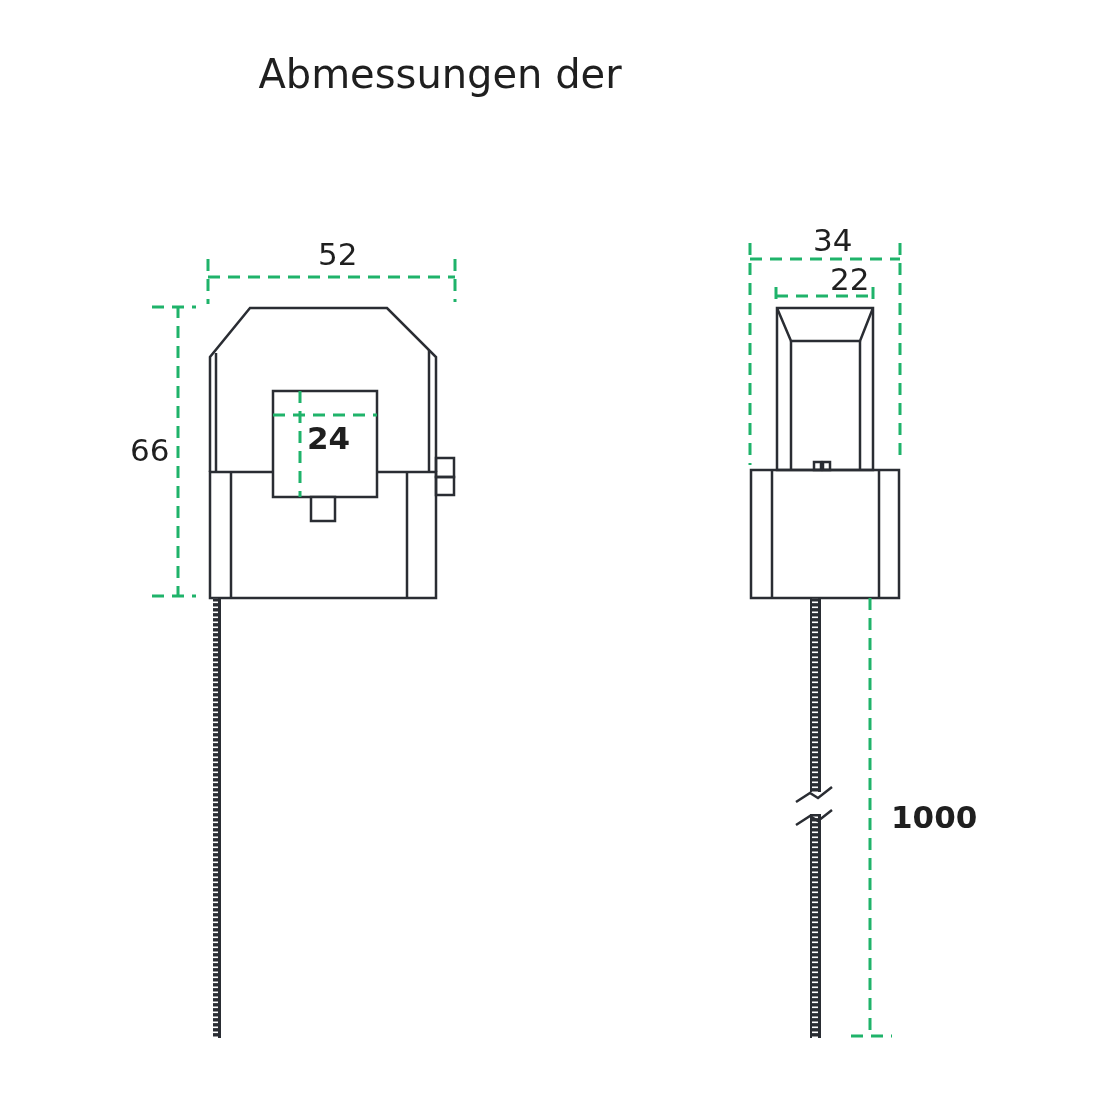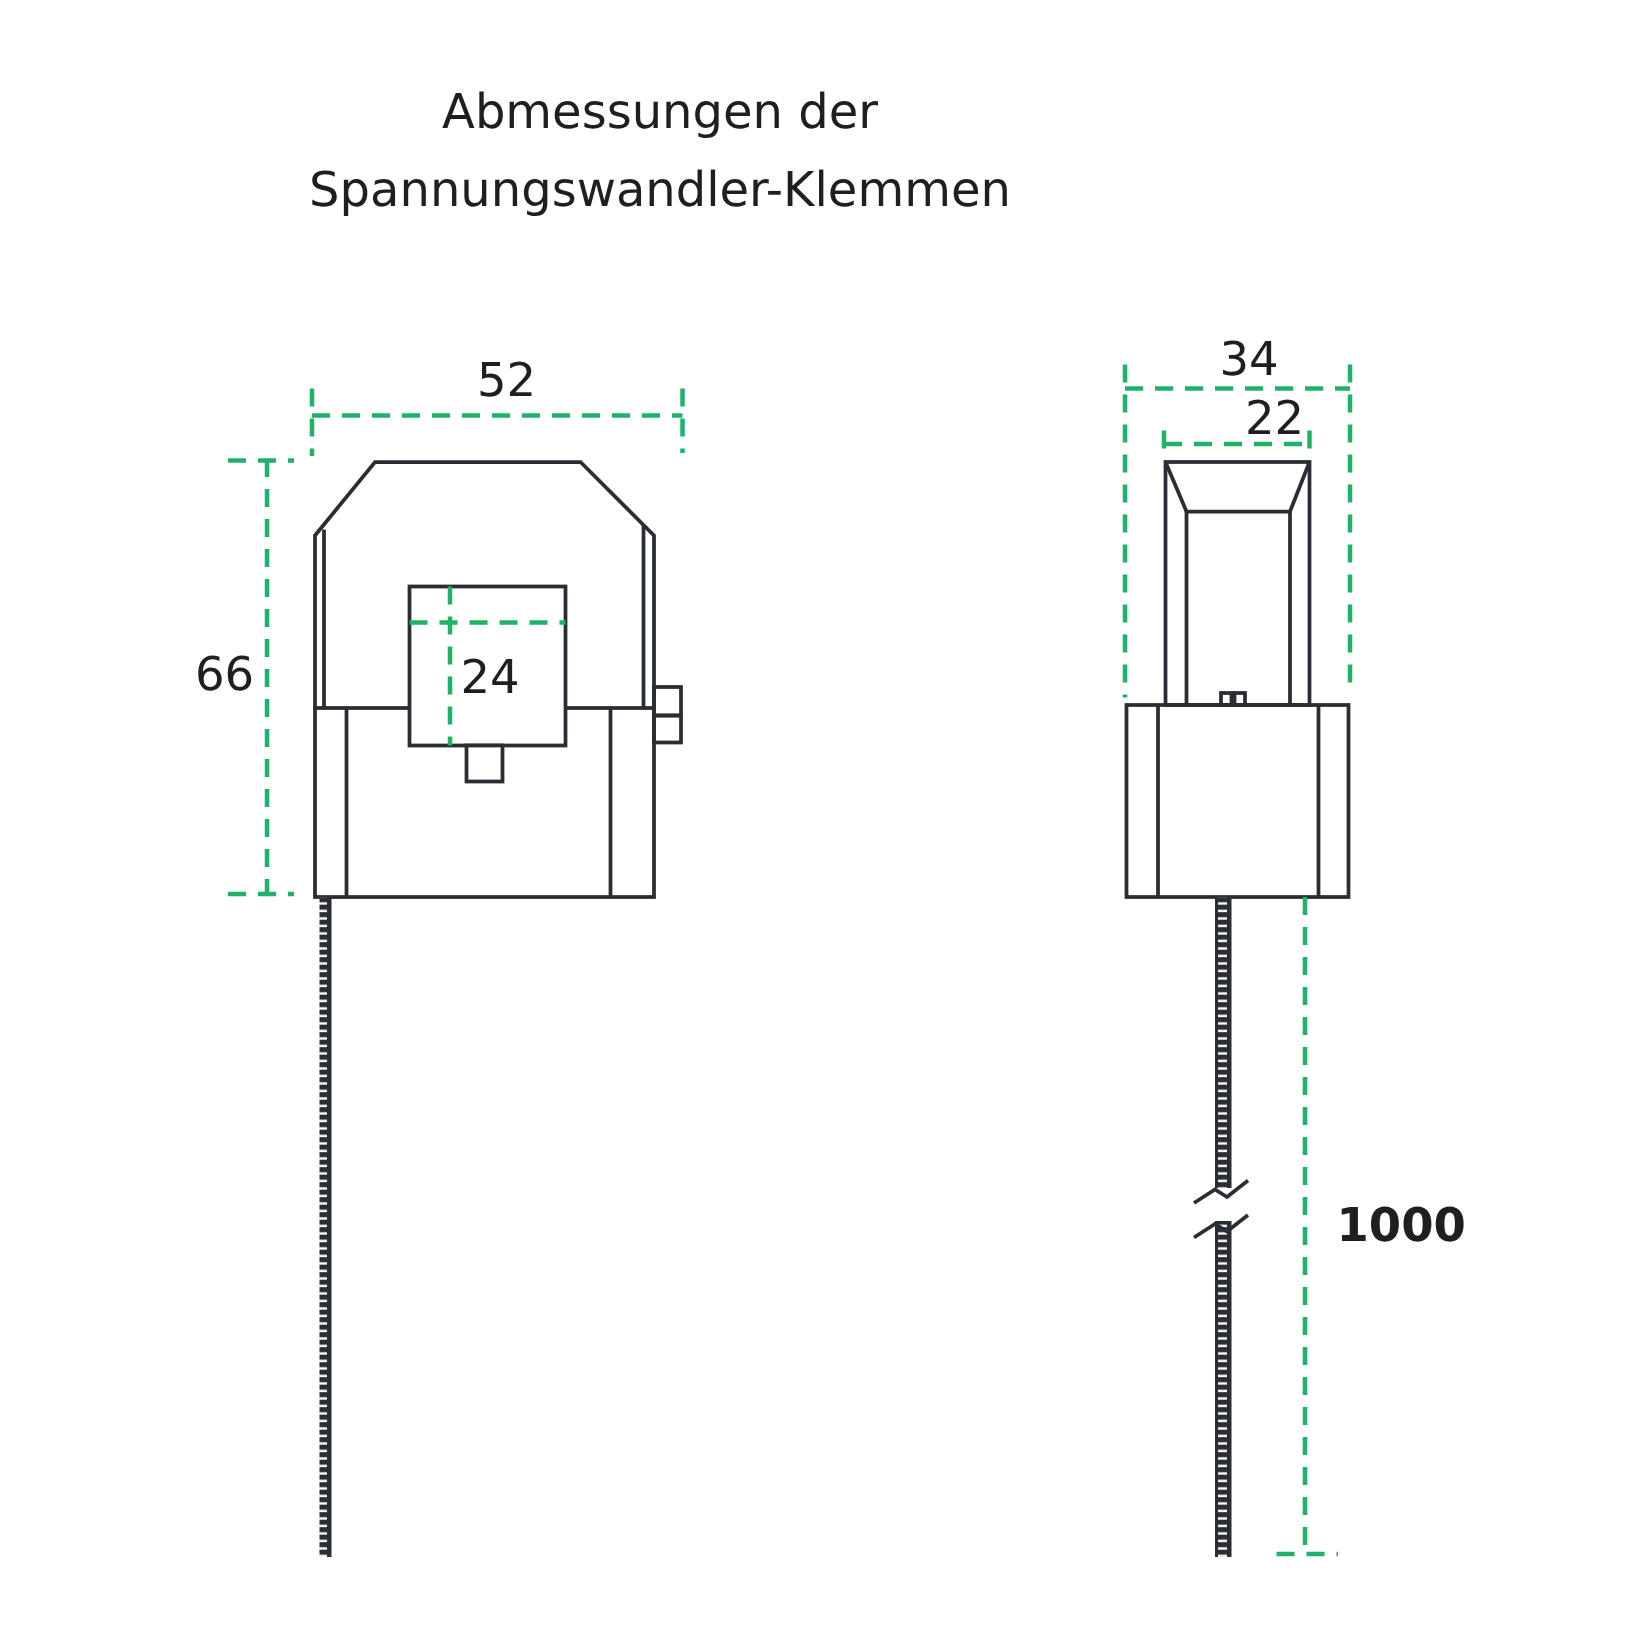--- a/index.html
+++ b/index.html
@@ -1,27 +1,26 @@
 <!DOCTYPE html>
 <html><head>
 <meta charset="utf-8">
 <style>
   html, body { margin: 0; padding: 0; background: #ffffff; }
   body { width: 1100px; height: 1100px; position: relative; overflow: hidden; font-family: "DejaVu Sans", sans-serif; }
-  .title { position: absolute; left: 0; top: 48px; width: 880px; text-align: center; color: #1f1f1f; font-size: 32px; line-height: 52px; font-family: "DejaVu Sans", sans-serif; }
+  .title { position: absolute; left: 0; top: 48px; width: 880px; text-align: center; color: #1f1f1f; font-size: 40px; line-height: 52px; font-family: "DejaVu Sans", sans-serif; }
   .title div { white-space: nowrap; }
   svg { position: absolute; left: 0; top: 0; }
   .lbl { position: absolute; color: #1f1f1f; font-size: 31px; font-family: "DejaVu Sans", sans-serif; line-height: 1; }
 </style>
 </head>
 <body>
 
 <div class="title">
   <div>Abmessungen der</div>
-  <div>Spannungswandler-Klemmen</div>
 </div>
 
 <svg width="1100" height="1100" viewBox="0 0 1100 1100">
   <defs>
     <pattern id="cable" width="10" height="5" patternUnits="userSpaceOnUse">
       <rect width="10" height="5" fill="#2a2d33"></rect>
       <rect x="2" y="1.5" width="6" height="1.6" fill="#ffffff"></rect>
     </pattern>
   </defs>
 
@@ -80,16 +79,16 @@
     <line x1="776" y1="296" x2="873" y2="296"></line>
     <line x1="776" y1="287" x2="776" y2="305"></line>
     <line x1="873" y1="287" x2="873" y2="305"></line>
     <line x1="870" y1="598" x2="870" y2="1036"></line>
     <line x1="851" y1="1036" x2="892" y2="1036"></line>
   </g>
 </svg>
 
 <div class="lbl" style="left:318px; top:239px;text-align:right;">52</div>
 <div class="lbl" style="left:130px; top:422px;margin-top:13px;">66</div>
-<div class="lbl" style="left:307px; top:437px;">24</div>
+<div class="lbl" style="left:307px; top:423px;font-weight:bold;">24</div>
 <div class="lbl" style="left:813px; top:225px;">34</div>
 <div class="lbl" style="left:813px; top:264px;margin-left:17px;">22</div>
 <div class="lbl" style="left:891px; top:802px;font-weight:bold;">1000</div>
 
 </body></html>

